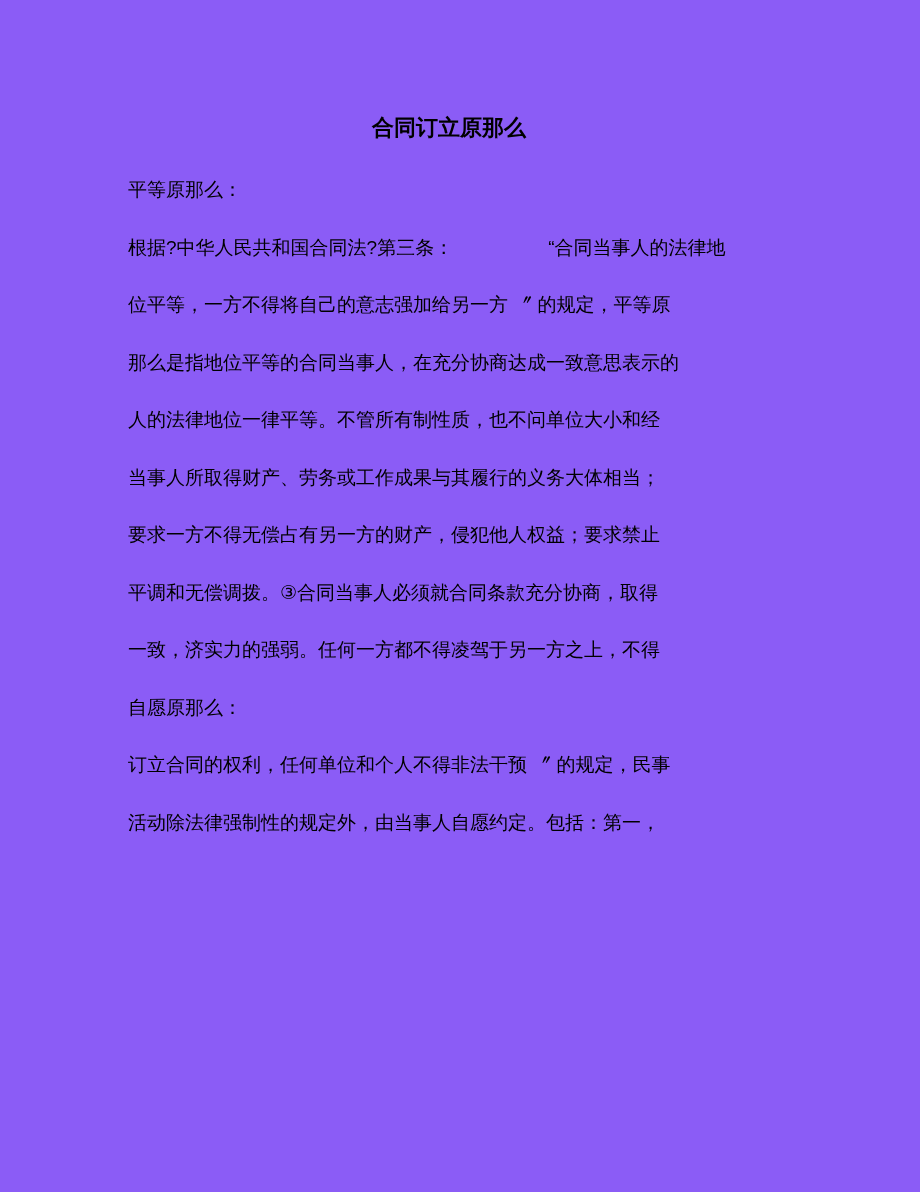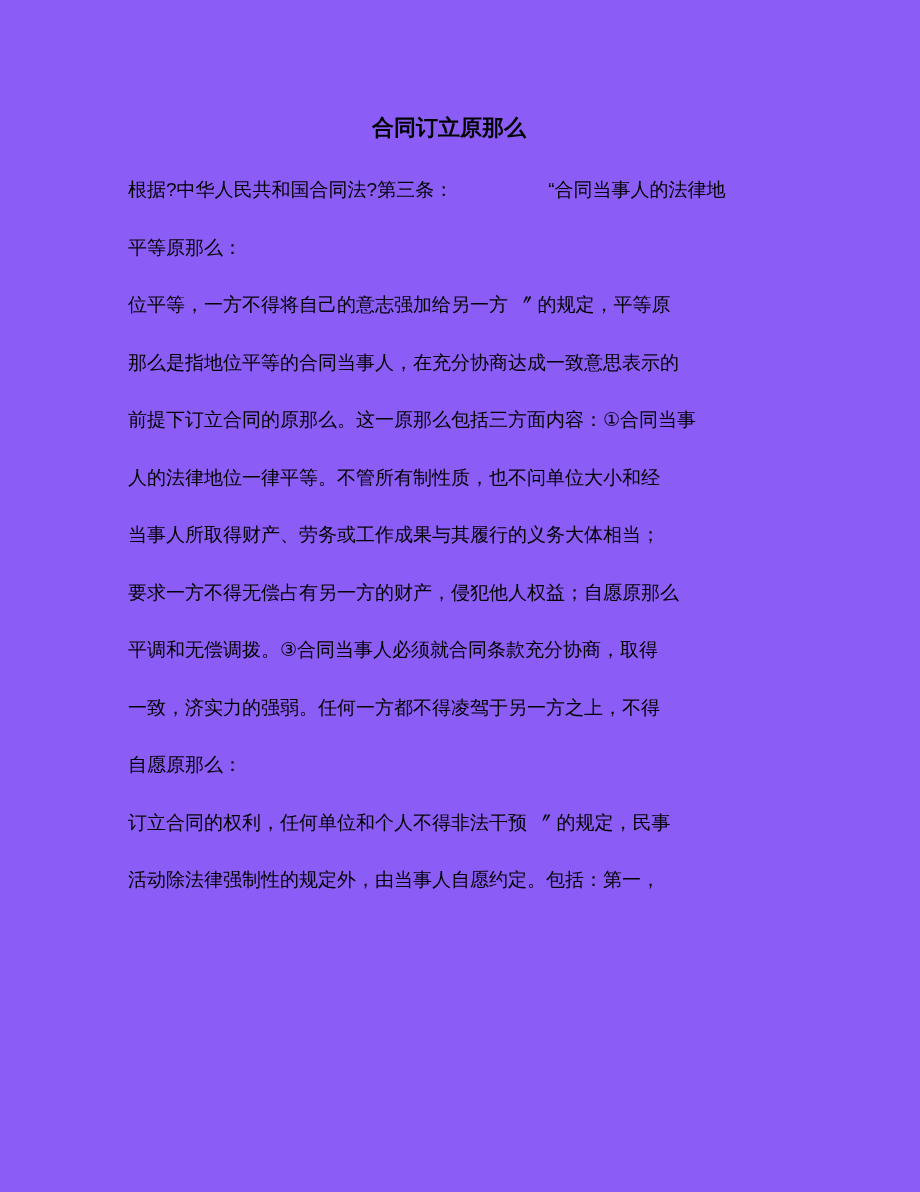--- a/index.html
+++ b/index.html
@@ -45,28 +45,27 @@
     letter-spacing: 0px;
   }
 </style>
 </head>
 <body>
 
 <div class="page">
   <div class="doc">
     <h1 class="doc-title">合同订立原那么</h1>
     <div class="doc-body">
+      <p class="text-line">平等原那么：</p>
       <p class="text-line">根据?中华人民共和国合同法?第三条：　　　　　“合同当事人的法律地</p>
-      <p class="text-line">平等原那么：</p>
       <p class="text-line">位平等，一方不得将自己的意志强加给另一方 〞 的规定，平等原</p>
       <p class="text-line">那么是指地位平等的合同当事人，在充分协商达成一致意思表示的</p>
-      <p class="text-line">前提下订立合同的原那么。这一原那么包括三方面内容：①合同当事</p>
       <p class="text-line">人的法律地位一律平等。不管所有制性质，也不问单位大小和经</p>
       <p class="text-line">当事人所取得财产、劳务或工作成果与其履行的义务大体相当；</p>
-      <p class="text-line">要求一方不得无偿占有另一方的财产，侵犯他人权益；自愿原那么</p>
+      <p class="text-line">要求一方不得无偿占有另一方的财产，侵犯他人权益；要求禁止</p>
       <p class="text-line">平调和无偿调拨。③合同当事人必须就合同条款充分协商，取得</p>
       <p class="text-line">一致，济实力的强弱。任何一方都不得凌驾于另一方之上，不得</p>
       <p class="text-line">自愿原那么：</p>
       <p class="text-line">订立合同的权利，任何单位和个人不得非法干预 〞 的规定，民事</p>
       <p class="text-line">活动除法律强制性的规定外，由当事人自愿约定。包括：第一，</p>
     </div>
   </div>
 </div>
 
 </body></html>

